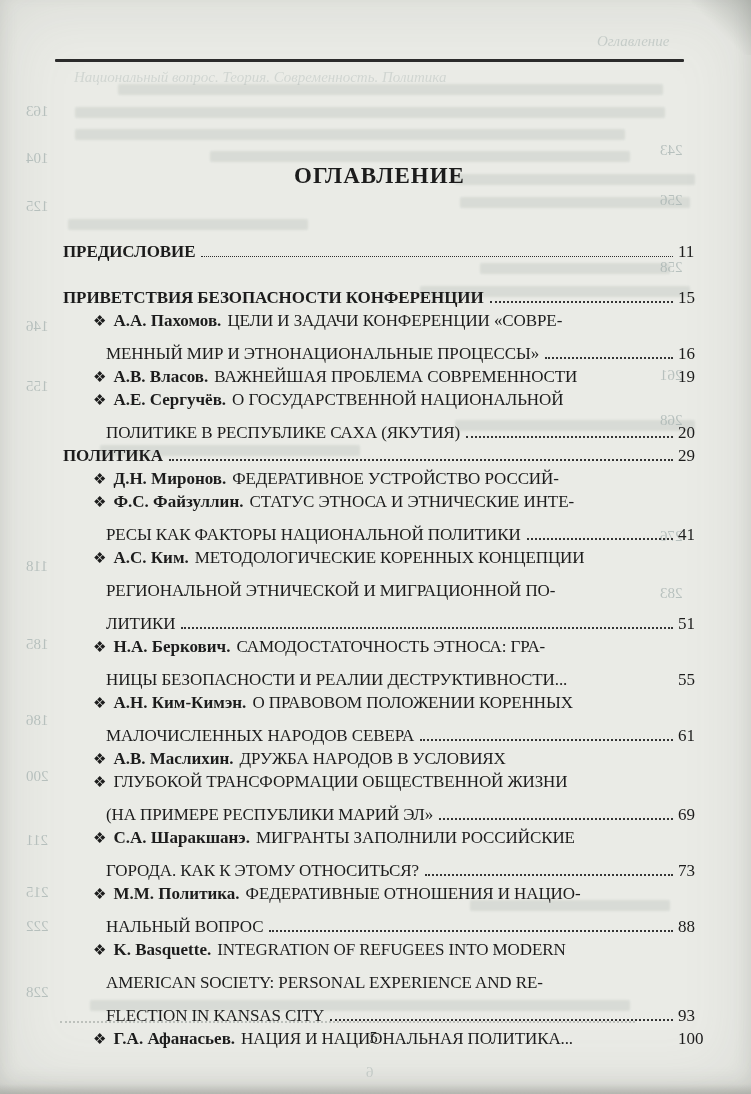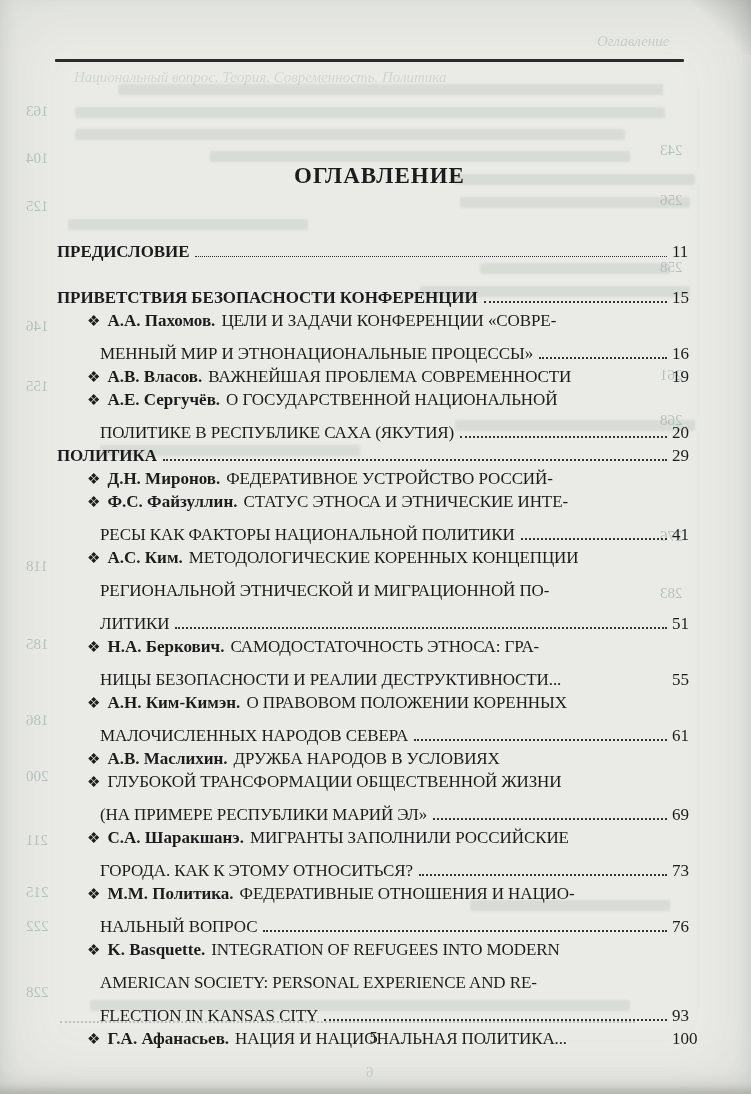--- a/index.html
+++ b/index.html
@@ -44,21 +44,21 @@
   .rule{
     position:absolute;left:55px;top:59px;width:629px;height:3px;
     background:#2b2b2b;border-radius:1px;
   }
   .title{
     position:absolute;left:57px;top:163px;width:645px;
     text-align:center;font-weight:bold;font-size:23px;line-height:26px;
     letter-spacing:1px;
   }
   .toc{
-    position:absolute;left:57px;top:240px;width:645px;
+    position:absolute;left:63px;top:240px;width:645px;
     font-size:17px;line-height:23px;
   }
   .toc-line{
     display:flex;align-items:baseline;height:23px;white-space:nowrap;
   }
   .toc-line.gap{margin-top:23px;}
   .toc-line.indent-b{padding-left:30px;}
   .toc-line.indent-c{padding-left:43px;margin-top:10px;}
   .toc-line.bold .entry-text{font-weight:bold;}
   .bullet{
@@ -244,21 +244,21 @@
         <span class="page-ref">73</span>
       </div>
       <div class="toc-line indent-b">
         <span class="bullet">❖</span>
         <span class="author">М.М. Политика.</span>
         <span class="entry-text">ФЕДЕРАТИВНЫЕ ОТНОШЕНИЯ И НАЦИО-</span>
       </div>
       <div class="toc-line indent-c">
         <span class="entry-text">НАЛЬНЫЙ ВОПРОС</span>
         <span class="leader"></span>
-        <span class="page-ref">76</span>
+        <span class="page-ref">88</span>
       </div>
       <div class="toc-line indent-b">
         <span class="bullet">❖</span>
         <span class="author">K. Basquette.</span>
         <span class="entry-text">INTEGRATION OF REFUGEES INTO MODERN</span>
       </div>
       <div class="toc-line indent-c">
         <span class="entry-text">AMERICAN SOCIETY: PERSONAL EXPERIENCE AND RE-</span>
       </div>
       <div class="toc-line indent-c">

